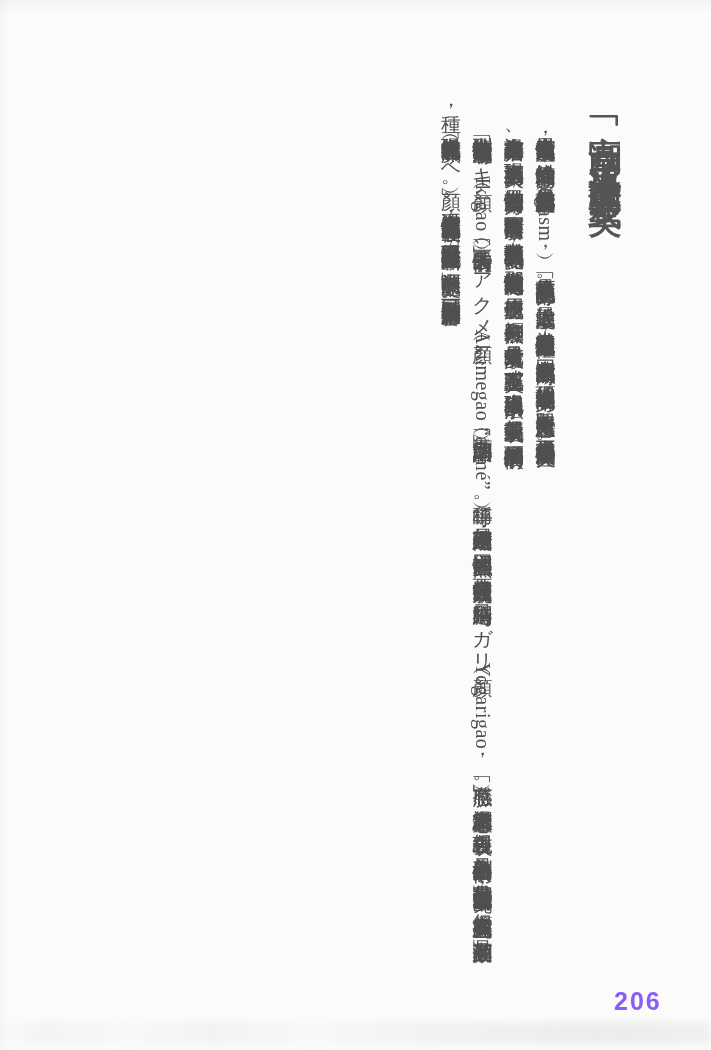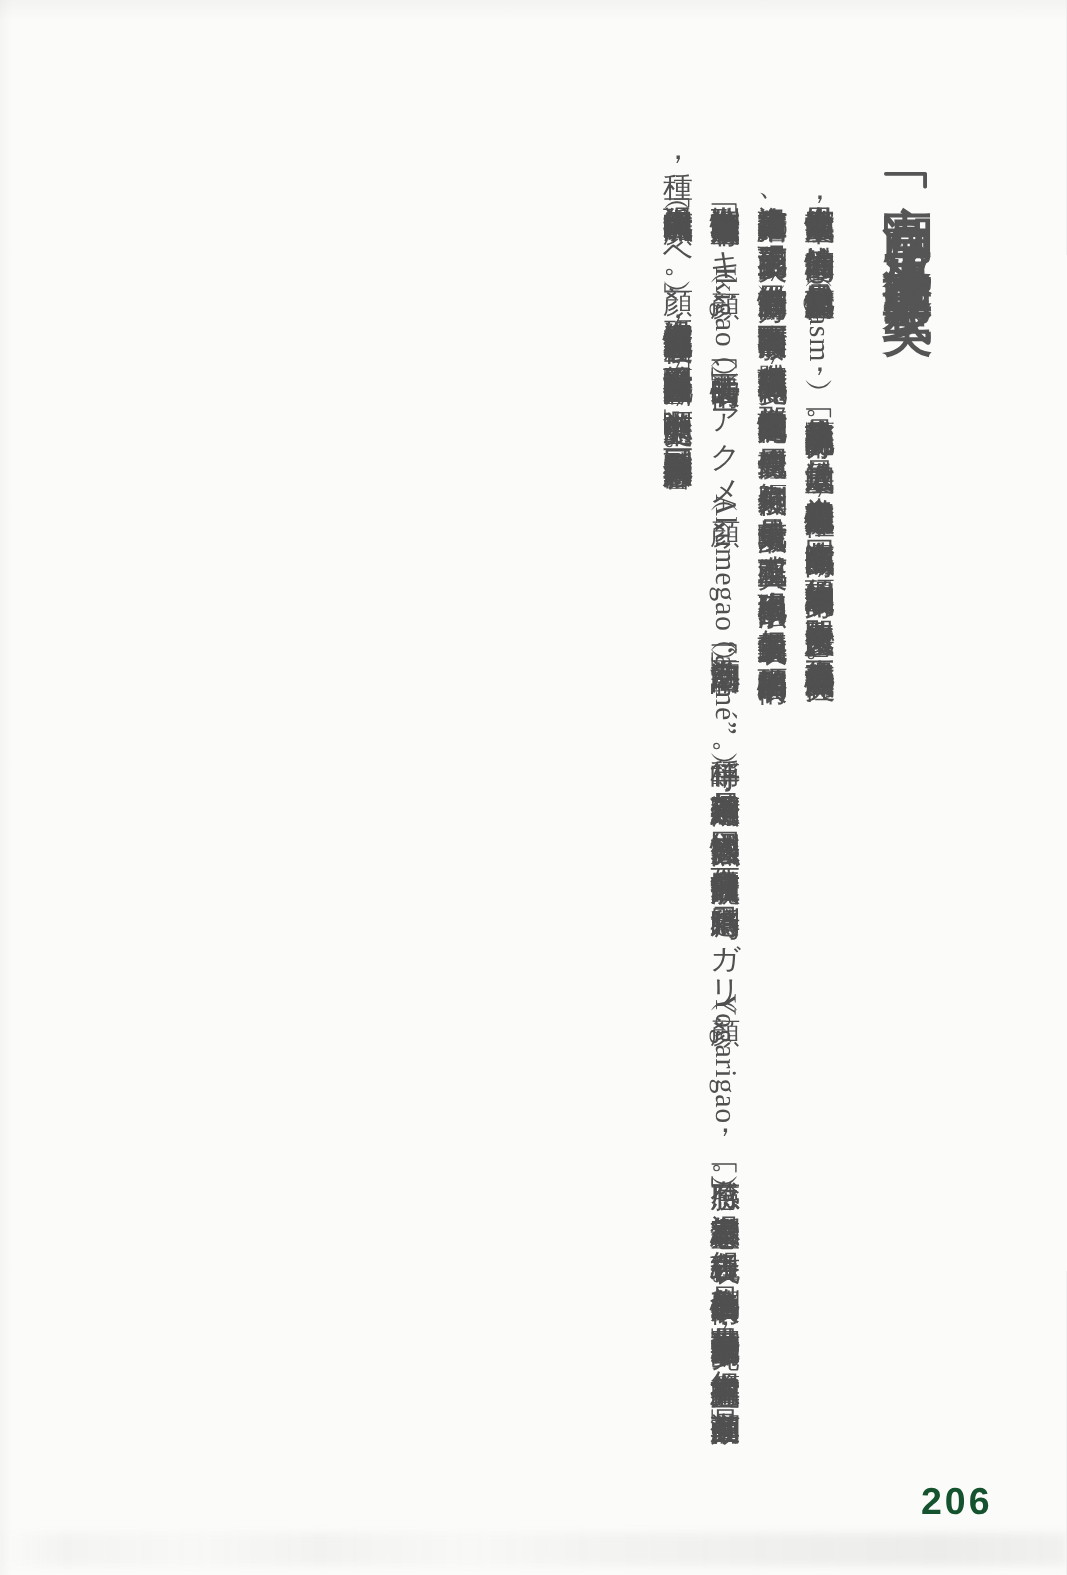--- a/index.html
+++ b/index.html
@@ -80,21 +80,21 @@
     text-indent: 20.5px;
   }
   .page-number {
     position: absolute;
     top: 987px;
     left: 614px;
     font-family: "Liberation Sans", "DejaVu Sans", sans-serif;
     font-weight: bold;
     font-size: 25px;
     letter-spacing: 2px;
-    color: #14532d;
+    color: #8b5cf6;
   }
 </style>
 </head>
 <body>
 
 <div class="page">
 
   <div class="scan-edge-top"></div>
   <div class="scan-edge-left"></div>
   <div class="scan-edge-bottom"></div>

